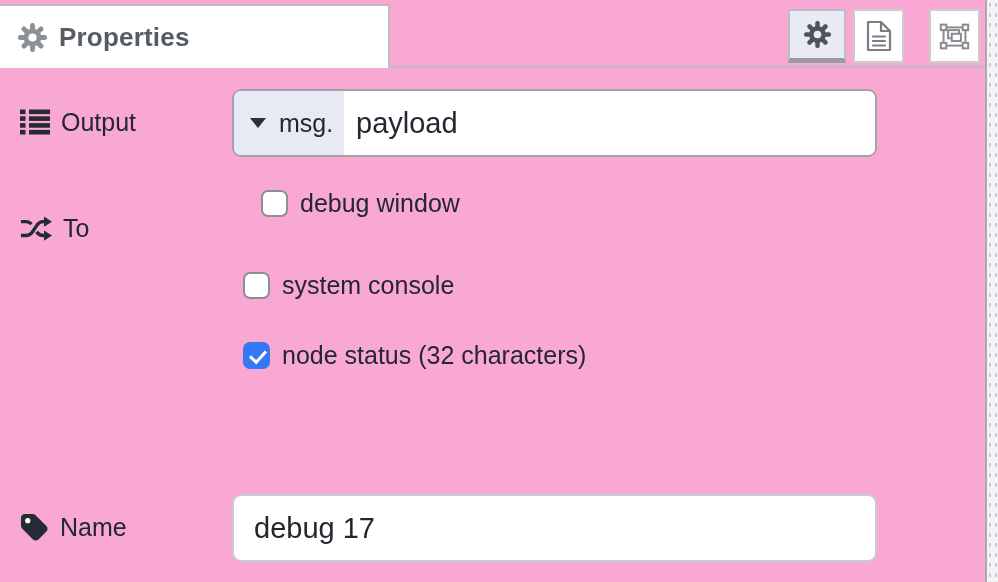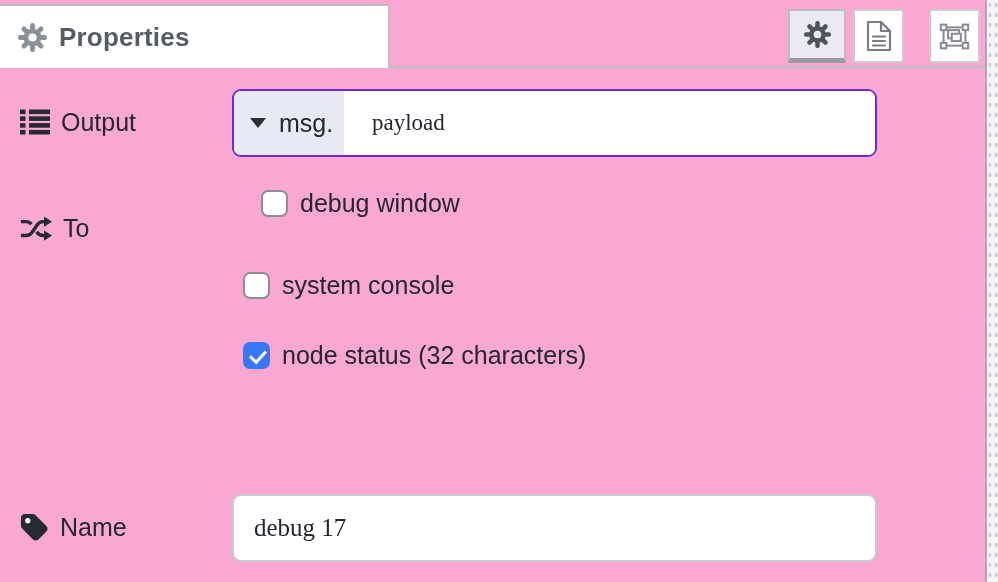--- a/index.html
+++ b/index.html
@@ -62,40 +62,40 @@
     display: flex; align-items: center; gap: 11px;
     font-size: 25px; color: #23272f;
   }
   .lbl-output { top: 104px; }
   .lbl-to     { top: 186px; margin-top: 24px; }
   .lbl-name   { top: 509px; }
 
   
   .typed-input {
     position: absolute; left: 232px; width: 645px; height: 68px;
-    border: 2px solid #6d28d9; border-radius: 9px;
+    border: 2px solid #a3a3a3; border-radius: 9px;
     display: flex; overflow: hidden; background: #fff;
   }
   .ti-output { top: 89px; }
   .ti-btn {
     width: 110px; background: #e7e9f4;
     display: flex; align-items: center; gap: 13px;
     padding-left: 16px; cursor: pointer; flex-shrink: 0;
     font-size: 25px; color: #23272f;
   }
   .caret {
     width: 0; height: 0;
     border-left: 8px solid rgba(0,0,0,0);
     border-right: 8px solid rgba(0,0,0,0);
     border-top: 10px solid #2b2f38;
   }
   .ti-input {
     flex: 1; border: 0; outline: none;
-    font-family: Liberation Serif, serif;
-    font-size: 23px; color: #23272f; padding-left: 28px; background: #fff;
+    font-family: Liberation Sans, sans-serif;
+    font-size: 29px; color: #23272f; padding-left: 12px; background: #fff;
   }
   .select-btn {
     position: absolute; left: 232px; top: 403px; width: 645px; height: 68px;
     background: #e7e9f4; border: 2px solid #c9c9d2; border-radius: 9px;
     display: flex; align-items: center; gap: 14px;
     padding-left: 16px; font-size: 25px; color: #23272f; cursor: pointer;
   }
 
   
   .chk-row {
@@ -117,22 +117,22 @@
     content: ""; position: absolute; left: 8px; top: 3px;
     width: 7px; height: 13px;
     border: solid #fff; border-width: 0 3.5px 3.5px 0;
     transform: rotate(42deg);
   }
 
   
   .name-input {
     position: absolute; left: 232px; top: 494px; width: 645px; height: 68px;
     border: 2px solid #c9c9d2; border-radius: 9px;
-    font-family: Liberation Serif, serif;
-    font-size: 25px; color: #23272f; padding-left: 20px; outline: none;
+    font-family: Liberation Sans, sans-serif;
+    font-size: 29px; color: #23272f; padding-left: 20px; outline: none;
   }
   svg { display: block; }
 </style>
 </head>
 <body>
 
 <div class="panel">
 
   <div class="tab">
     <span>

